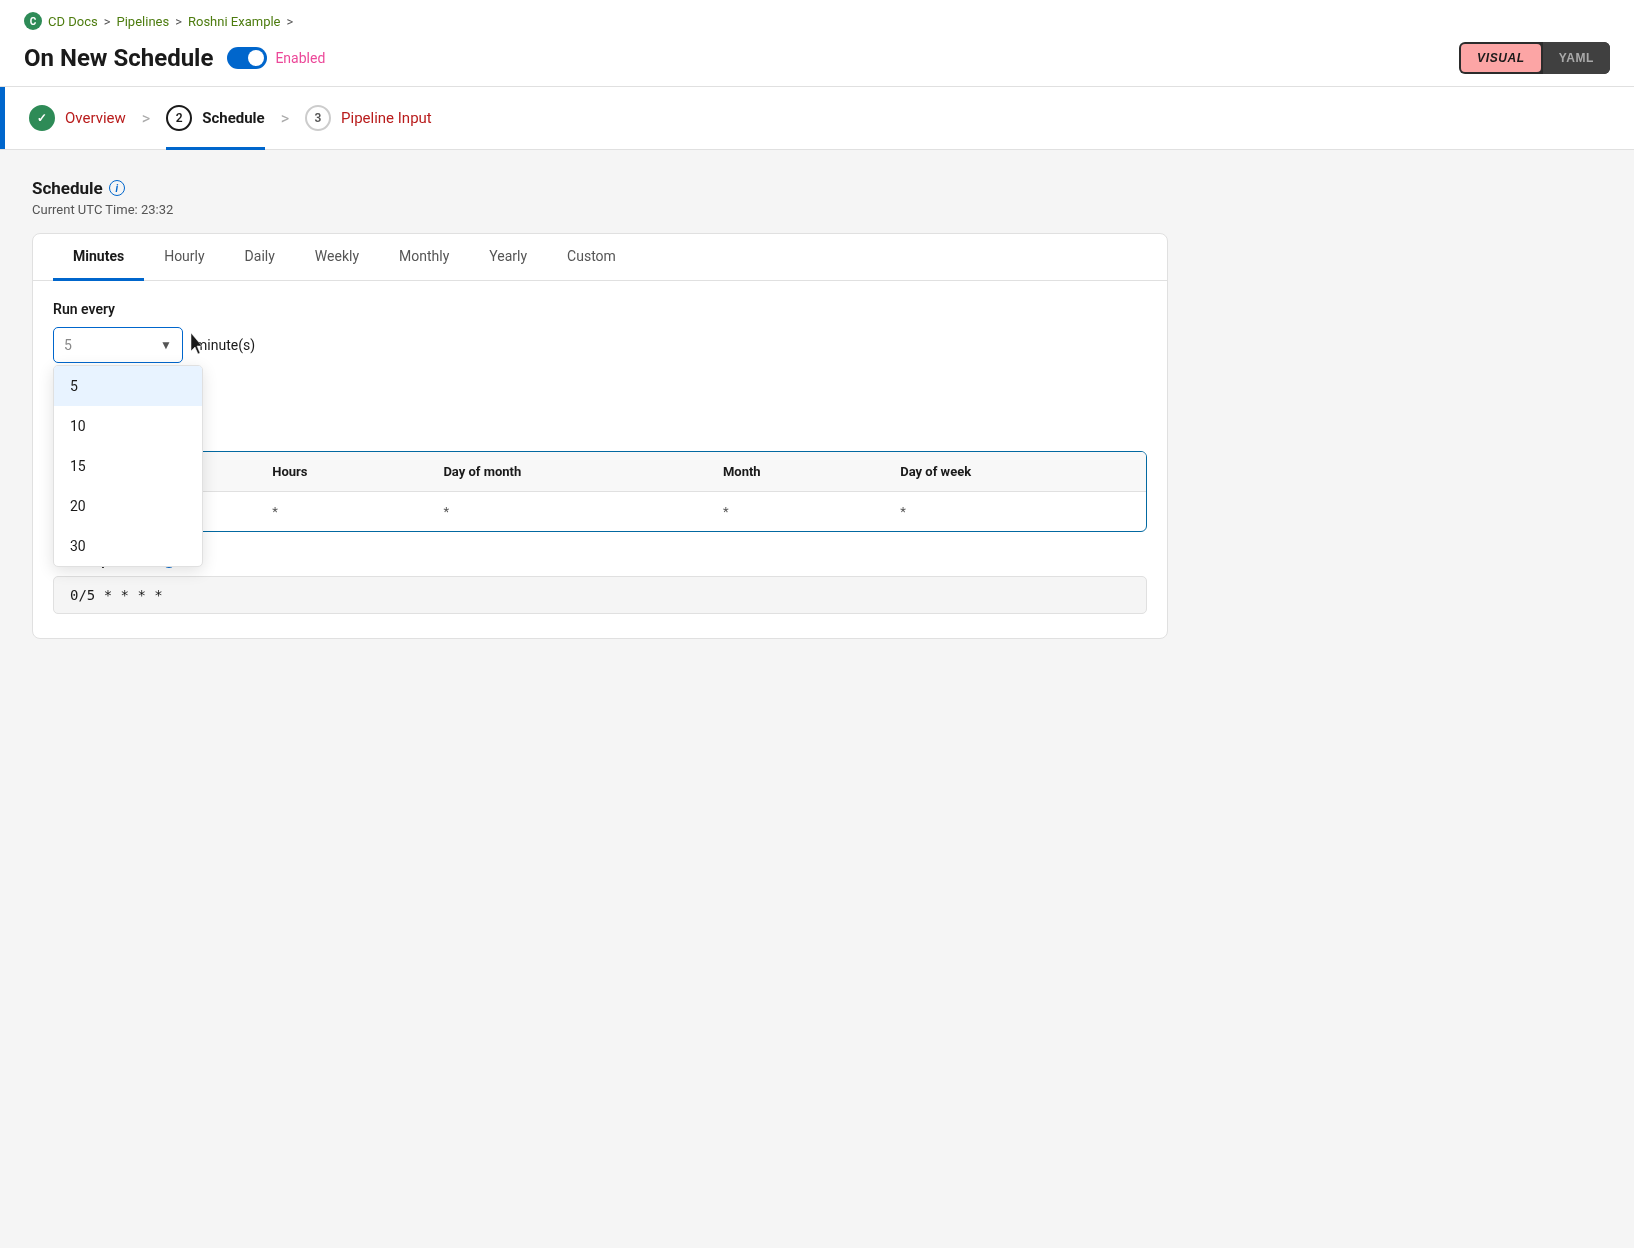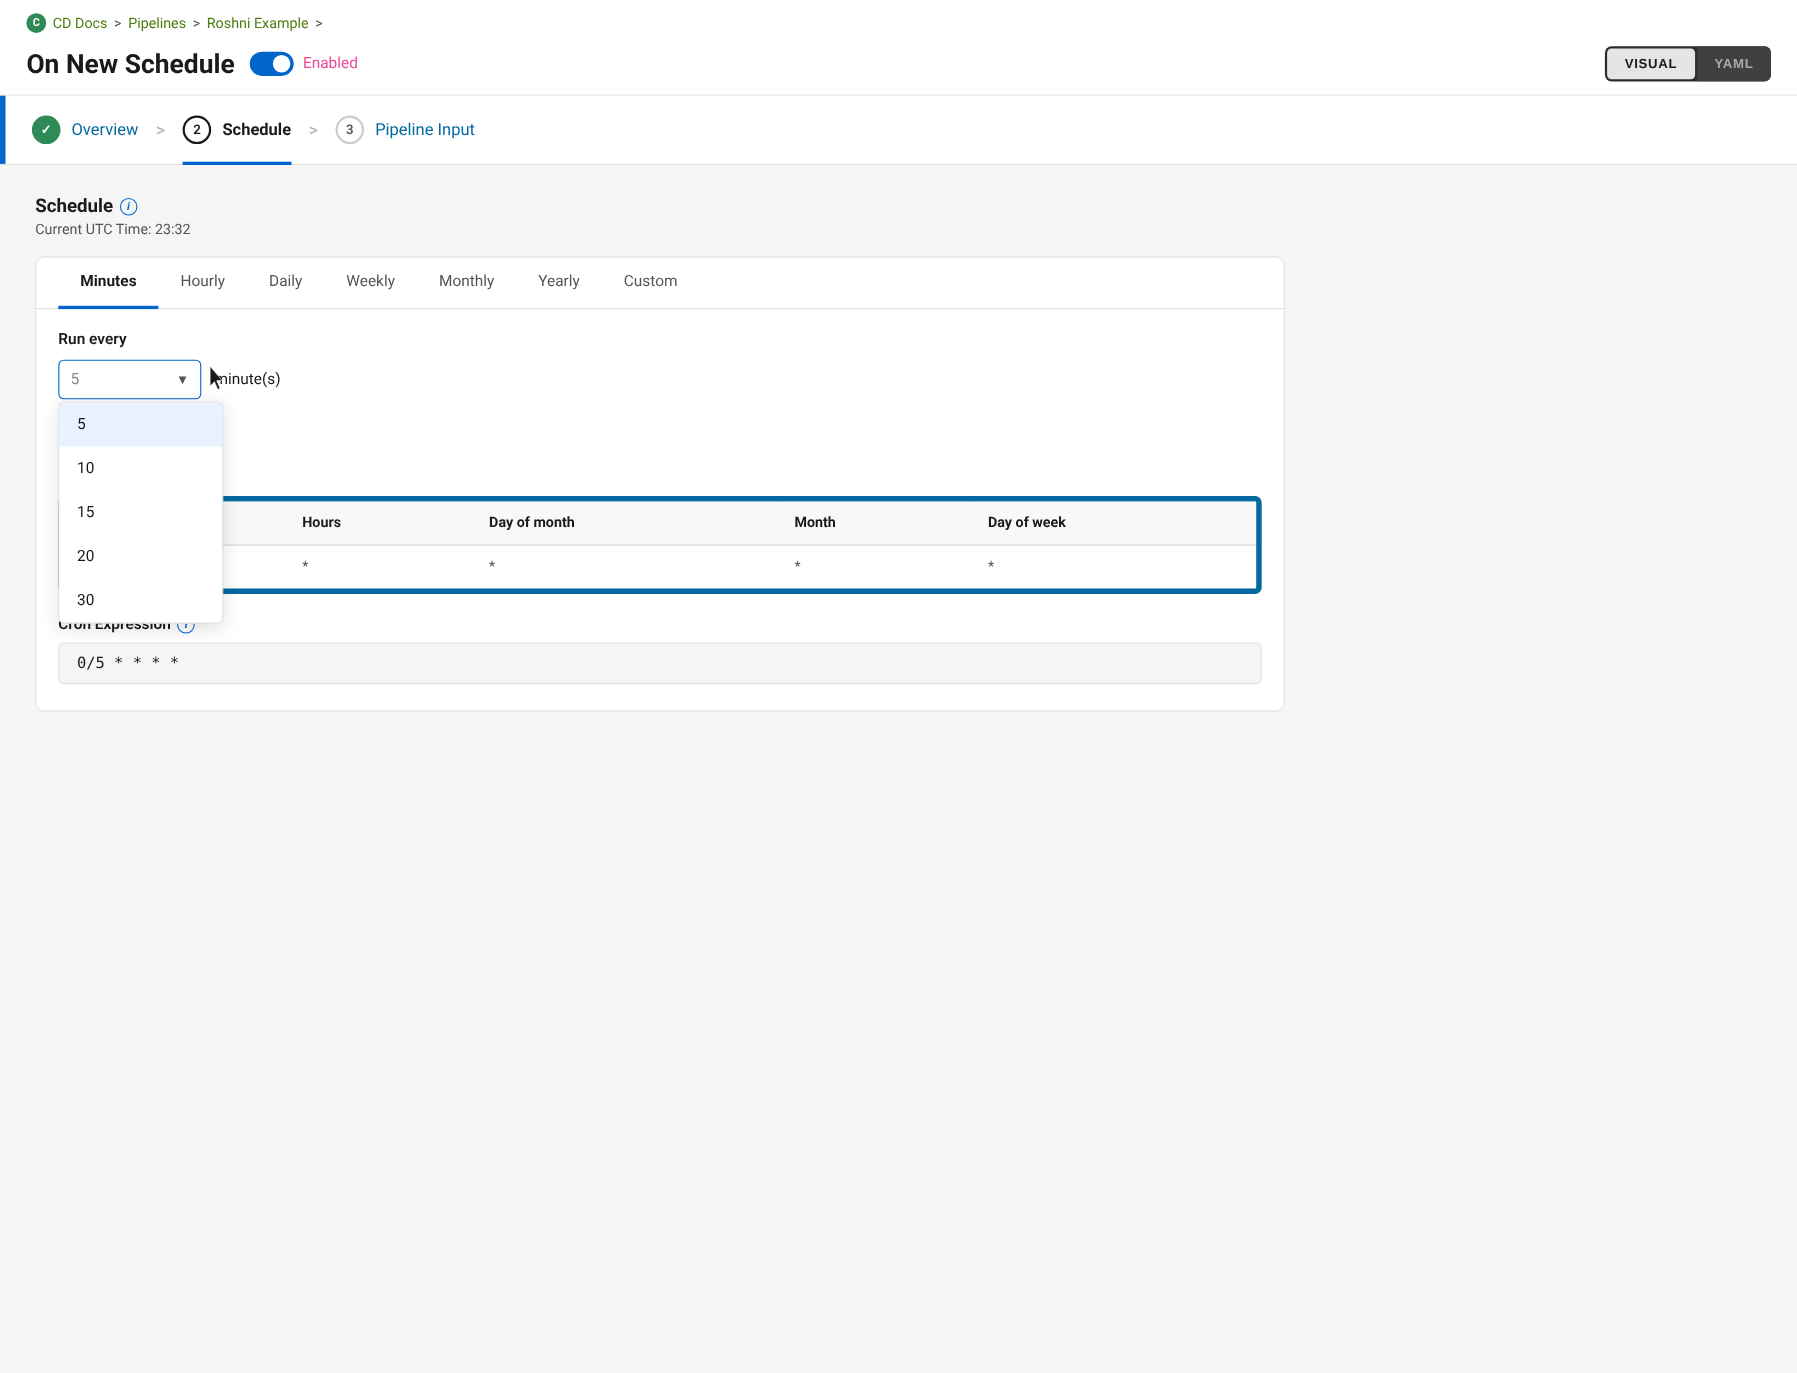--- a/index.html
+++ b/index.html
@@ -81,24 +81,25 @@
       padding: 7px 16px;
       font-size: 12px;
       font-weight: 600;
       cursor: pointer;
       border: none;
       color: #aaa;
       background: #404040;
       letter-spacing: 0.05em;
     }
     .view-btn.active {
-      background: #e5e5e5;
+      background: #fca5a5;
       color: #1a1a1a;
       border-radius: 4px;
       margin: 2px;
+      font-style: italic;
     }
     .step {
       display: flex;
       align-items: center;
       gap: 10px;
       padding: 18px 0;
       cursor: pointer;
       position: relative;
     }
     .step-icon {
@@ -113,21 +114,21 @@
       font-weight: 600;
       color: #555;
     }
     .step-icon.done {
       background: #2e8b57;
       border-color: #2e8b57;
       color: #fff;
     }
     .step-label {
       font-size: 15px;
-      color: #0369a1;
+      color: #b91c1c;
     }
     .step-label.active {
       font-weight: 700;
       color: #1a1a1a;
     }
     .step.active-step::after {
       content: '';
       position: absolute;
       bottom: -1px;
       left: 0;
@@ -280,21 +281,21 @@
     .breakdown-title {
       font-size: 14px;
       font-weight: 600;
       display: flex;
       align-items: center;
       gap: 6px;
       margin-bottom: 12px;
     }
     .breakdown-table {
       width: 100%;
-      border: 5px solid #0369a1;
+      border: 1px solid #0369a1;
       border-radius: 6px;
       overflow: hidden;
     }
     .breakdown-table table {
       width: 100%;
       border-collapse: collapse;
     }
     .breakdown-table th {
       background: #f8f8f8;
       padding: 12px 16px;

